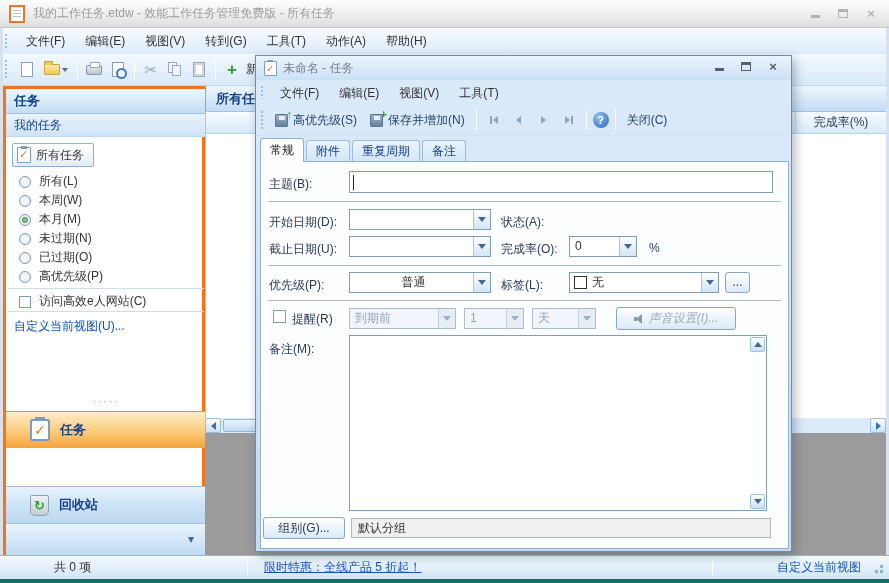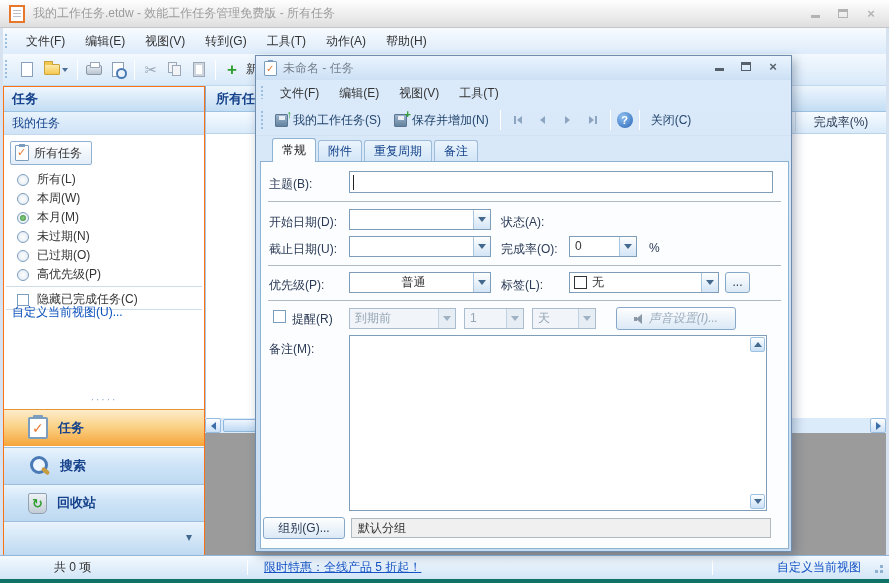--- a/index.html
+++ b/index.html
@@ -46,21 +46,21 @@
 .ic-paste::before { content:""; position:absolute; left:2px; top:2px; width:6px; height:9px; background:#fff; }
 .ic-plus { color:#2e9e2e; font-size:17px; font-weight:bold; line-height:18px; }
 .newtask-label { color:#333; white-space:nowrap; margin-left:1px; }
 
 
 .edge-l { left:0; top:28px; width:3px; height:527px; background:#d6e2ef; }
 .edge-r { left:886px; top:28px; width:3px; height:527px; background:#d6e2ef; }
 .teal { left:0; top:579px; width:889px; height:4px; background:#0e7266; }
 
 
-.sidebar { left:3px; top:86px; width:202px; height:469px; background:#fff; border:1px solid #f97316; }
+.sidebar { left:3px; top:86px; width:202px; height:469px; background:#fff; border:3px solid #f97316; }
 .sb-hd { position:absolute; left:0; top:0; width:200px; height:25px; background:linear-gradient(#eef6fe,#c3ddf3); border-bottom:1px solid #9ec2e2; color:#15428b; font-weight:bold; font-size:13px; line-height:24px; padding-left:8px; }
 .sb-section { position:absolute; left:0; top:25px; width:200px; height:23px; background:linear-gradient(#e8f3fc,#cfe3f7); border-bottom:1px solid #c2daf0; color:#15428b; line-height:22px; padding-left:8px; }
 .alltasks-btn { position:absolute; left:6px; top:54px; height:24px; padding:0 9px 0 4px; display:flex; align-items:center; gap:5px; background:linear-gradient(#ffffff,#e3edf8); border:1px solid #8fb2d4; border-radius:2px; }
 .ic-clip-sm { width:14px; height:16px; background:#fff; border:1px solid #7b9ebf; border-radius:1px; position:relative; }
 .ic-clip-sm::before { content:""; position:absolute; left:3px; top:-2px; width:6px; height:3px; background:#7b9ebf; }
 .ic-clip-sm .chk { position:absolute; left:1px; top:0px; color:#e8772e; font-weight:bold; font-style:normal; font-size:11px; }
 .radio-row { position:absolute; left:13px; display:flex; align-items:center; gap:8px; height:15px; }
 .radio { width:12px; height:12px; border:1px solid #7b9ebf; border-radius:50%; background:radial-gradient(#fdfdfd,#dfe8f1); position:relative; }
 .radio.sel::after { content:""; position:absolute; left:2px; top:2px; width:6px; height:6px; border-radius:50%; background:radial-gradient(#7ec87e 20%,#2f7d2f); }
 .sb-sep { position:absolute; left:2px; width:196px; height:1px; background:#cfdde9; }
@@ -115,21 +115,21 @@
 .dlg-toolbar { position:absolute; left:0; top:49px; width:535px; height:31px; display:flex; align-items:center; padding-left:14px; gap:3px; border-bottom:1px solid #d3e2f2; }
 .dtb-btn { display:flex; align-items:center; gap:5px; padding:2px 5px; color:#24466e; white-space:nowrap; }
 .ic-floppy { width:13px; height:13px; background:linear-gradient(#9db4cc,#64839f); border:1px solid #5a7693; border-radius:1px; position:relative; }
 .ic-floppy::before { content:""; position:absolute; left:3px; top:1px; width:6px; height:4px; background:#e8eef4; }
 .ic-floppy .ov { position:absolute; right:-5px; top:-7px; color:#2e9e2e; font-weight:bold; font-style:normal; font-size:11px; }
 .nav-a { width:22px; height:20px; display:flex; align-items:center; justify-content:center; gap:1px; }
 .nav-a .tri-l { border-right-color:#8ca6c2; }
 .nav-a .tri-r { border-left-color:#8ca6c2; }
 .nav-bar { width:2px; height:8px; background:#8ca6c2; }
 .ic-help { width:16px; height:16px; border-radius:50%; background:radial-gradient(circle at 35% 30%,#8ec0f0,#2a66b8); color:#fff; font-weight:bold; font-size:11px; line-height:16px; text-align:center; }
-.dlg-tabs { position:absolute; left:16px; top:82px; display:flex; align-items:flex-end; height:23px; z-index:3; }
+.dlg-tabs { position:absolute; left:4px; top:82px; display:flex; align-items:flex-end; height:23px; z-index:3; }
 .tab { height:21px; line-height:20px; padding:0 9px; background:linear-gradient(#eaf4fd,#d3e6f7); border:1px solid #9cbcda; border-bottom:none; border-radius:3px 3px 0 0; color:#15428b; margin-right:2px; }
 .tab.active { background:#fcfdff; color:#1a1a1a; height:24px; line-height:23px; margin-bottom:-1px; border-color:#8eb2d2; }
 .dlg-panel { position:absolute; left:4px; top:105px; width:529px; height:388px; background:#fcfdff; border:1px solid #8eb2d2; }
 .flabel { position:absolute; color:#2a3a55; white-space:nowrap; }
 .ipt { position:absolute; border:1px solid #7f9db9; background:#fff; font:inherit; padding:2px 4px; }
 .caret { position:absolute; left:97px; top:119px; width:1px; height:15px; background:#222; }
 .combo { position:absolute; height:21px; border:1px solid #7f9db9; background:#fff; }
 .combo .txt { position:absolute; left:5px; top:0; right:18px; line-height:19px; white-space:nowrap; overflow:hidden; }
 .combo .txt.ctr { text-align:center; }
 .combo .cbtn { position:absolute; right:0; top:0; bottom:0; width:17px; background:linear-gradient(#fefefe,#d3e5f6); border-left:1px solid #aac6de; display:flex; align-items:center; justify-content:center; }
@@ -247,36 +247,32 @@
       <span>已过期(O)</span>
     </div>
     <div class="radio-row" style="top:180px">
       <span class="radio"></span>
       <span>高优先级(P)</span>
     </div>
 
     <div class="sb-sep" style="top:199px"></div>
     <div class="check-row" style="top:205px">
       <span class="checkbox"></span>
-      <span>隐藏已完成任务(C)</span>
+      <span>访问高效e人网站(C)</span>
     </div>
     <div class="sb-sep" style="top:222px"></div>
-    <div class="abs link" style="left:8px;top:217px">自定义当前视图(U)...</div>
+    <div class="abs link" style="left:8px;top:229px">自定义当前视图(U)...</div>
 
     <div class="splitter-dots">·····</div>
 
     <div class="nav-btn active" style="top:322px">
       <span class="ic-task24">
           <i class="chk">✓</i>
         </span>
       <span>任务</span>
-    </div>
-    <div class="nav-btn" style="top:360px">
-      <span class="ic-search24"></span>
-      <span>搜索</span>
     </div>
     <div class="nav-btn" style="top:397px">
       <span class="ic-bin24"><i class="rec">↻</i></span>
       <span>回收站</span>
     </div>
     <div class="nav-strip">
       <span class="chev">▾</span>
     </div>
   </div>
 
@@ -324,21 +320,21 @@
       <div class="menu-item">视图(V)</div>
       <div class="menu-item">工具(T)</div>
     </div>
 
     <div class="dlg-toolbar">
       <div class="vgrip"></div>
       <div class="dtb-btn">
         <span class="ic-floppy">
             <i class="ov">↑</i>
           </span>
-        <span>我的工作任务(S)</span>
+        <span>高优先级(S)</span>
       </div>
       <div class="dtb-btn">
         <span class="ic-floppy">
             <i class="ov">+</i>
           </span>
         <span>保存并增加(N)</span>
       </div>
       <div class="tsep"></div>
       <div class="nav-a">
           <span class="nav-bar"></span>

